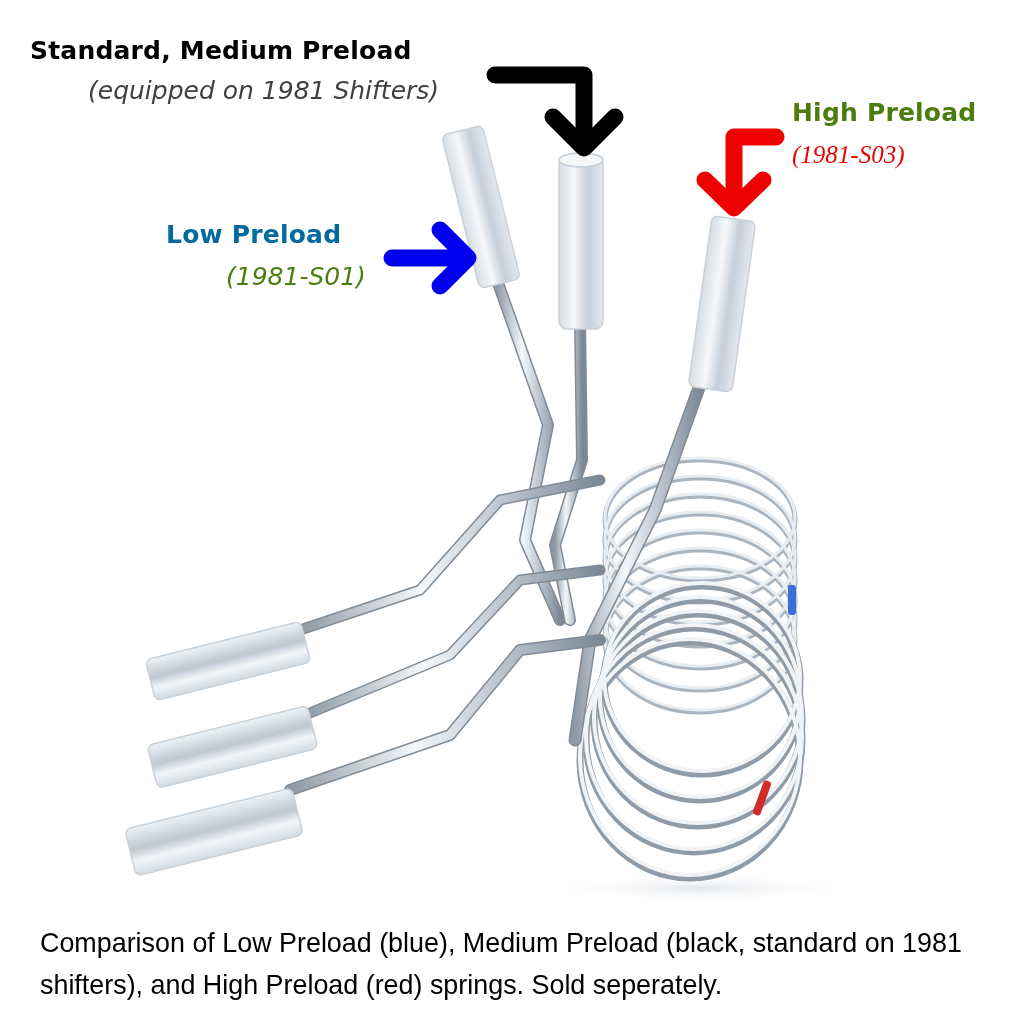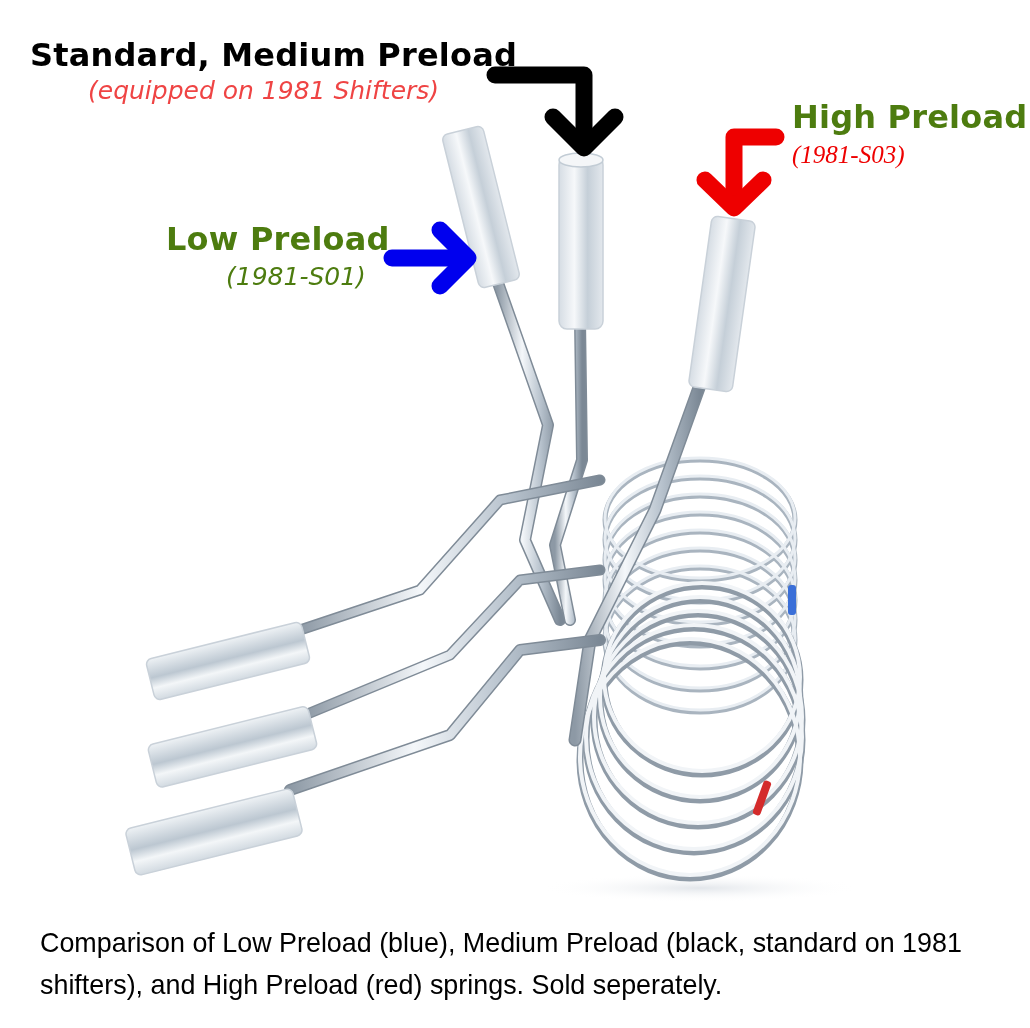--- a/index.html
+++ b/index.html
@@ -1,19 +1,19 @@
 <!DOCTYPE html>
 <html><head>
 <meta charset="utf-8">
 <style>
   html,body{margin:0;padding:0;background:#ffffff;}
   body{width:1030px;height:1028px;position:relative;overflow:hidden;font-family:"DejaVu Sans",sans-serif;}
   .stage{position:absolute;left:0;top:0;width:1030px;height:1028px;}
   .label{position:absolute;white-space:nowrap;}
-  .title{font-family:"DejaVu Sans",sans-serif;font-weight:bold;font-size:32px;letter-spacing:0.2px;}
+  .title{font-family:"DejaVu Sans",sans-serif;font-weight:bold;font-size:25px;letter-spacing:0.2px;}
   .sub{font-family:"DejaVu Sans",sans-serif;font-style:italic;font-size:25px;font-weight:normal;}
   .caption{position:absolute;left:40px;top:922px;width:980px;font-family:"Liberation Sans",sans-serif;font-size:28px;line-height:42px;color:#000;transform:scaleX(0.96);transform-origin:left top;}
   svg{position:absolute;left:0;top:0;}
 </style>
 </head>
 <body>
 
 <div class="stage">
   <svg width="1030" height="1028" viewBox="0 0 1030 1028">
     <defs>
@@ -129,22 +129,22 @@
       <path d="M705 180 L734 208 L763 180"></path>
     </g>
 
     <g fill="none" stroke="#0000ee" stroke-width="17" stroke-linecap="round" stroke-linejoin="round">
       <path d="M392 258 L460 258"></path>
       <path d="M440 230 L468 258 L440 286"></path>
     </g>
   </svg>
 
   <div class="label title" style="left:30px;top:36px;color:#000;">Standard, Medium Preload</div>
-  <div class="label sub" style="left:88px;top:76px;color:#ef4444;">(equipped on 1981 Shifters)</div>
+  <div class="label sub" style="left:88px;top:76px;color:#404040;">(equipped on 1981 Shifters)</div>
 
   <div class="label title" style="left:792px;top:98px;color:#4d7c0f;text-align:center;">High Preload</div>
   <div class="label sub" style="left:792px;top:141px;color:#ee0000;font-family:Liberation Serif, serif;">(1981-S03)</div>
 
-  <div class="label title" style="left:166px;top:220px;color:#4d7c0f;">Low Preload</div>
+  <div class="label title" style="left:166px;top:220px;color:#0369a1;">Low Preload</div>
   <div class="label sub" style="left:226px;top:262px;color:#4d7c0f;">(1981-S01)</div>
 
   <div class="caption">Comparison of Low Preload (blue), Medium Preload (black, standard on 1981 shifters), and High Preload (red) springs. Sold seperately.</div>
 </div>
 
 </body></html>

